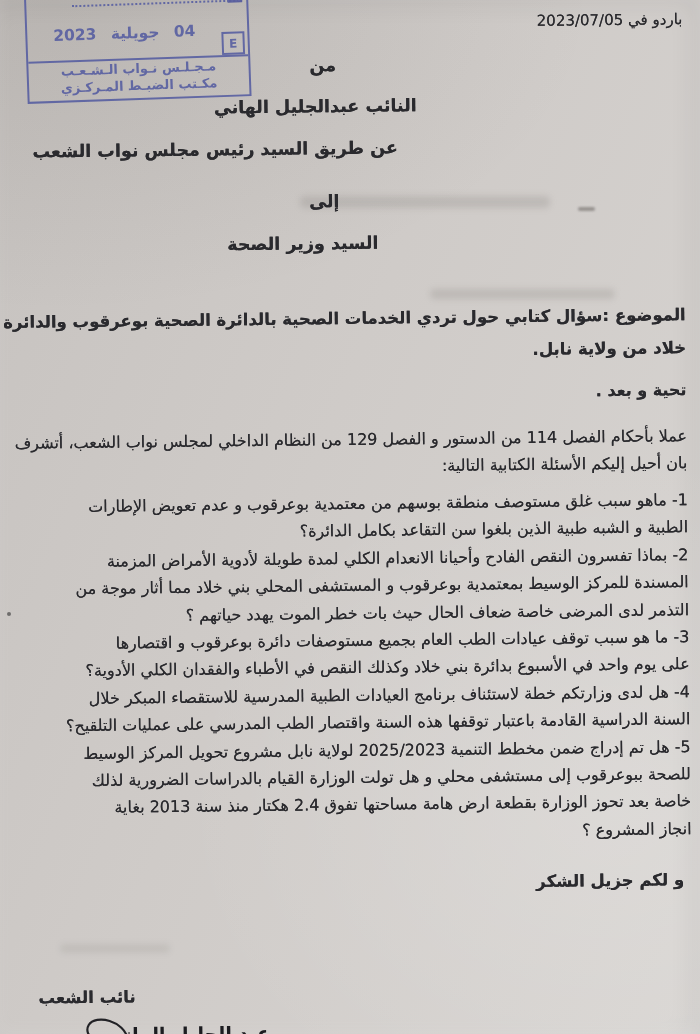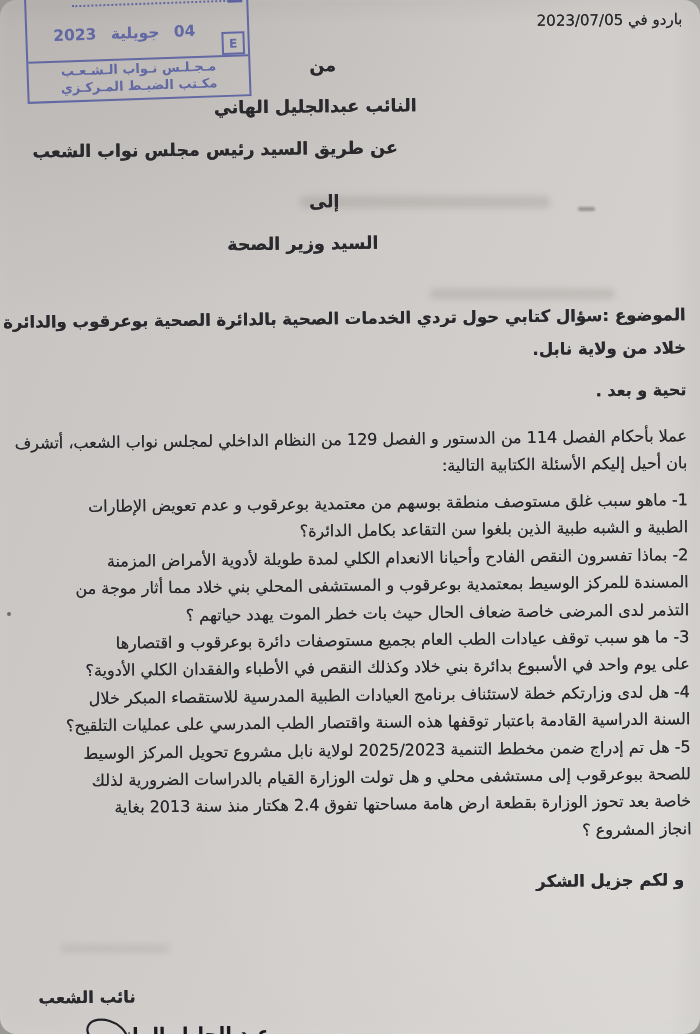--- a/index.html
+++ b/index.html
@@ -3,21 +3,21 @@
 <meta charset="utf-8">
 <style>
   html,body{margin:0;padding:0;background:#9a9894;}
   .sheet{
     position:relative;width:700px;height:1034px;overflow:hidden;margin:0 auto;
     background:
       radial-gradient(140% 55% at 8% 0%, rgba(60,55,50,.10), transparent 55%),
       radial-gradient(90% 50% at 88% 78%, rgba(255,255,255,.16), transparent 70%),
       linear-gradient(112deg,#c6c2bf 0%,#cfcbc8 45%,#d8d5d2 100%);
     box-shadow:inset -10px 6px 24px rgba(0,0,0,.055), inset 0 -5px 14px rgba(255,255,255,.15);
-    font-family:"DejaVu Sans", sans-serif;color:#2a2a2e;border-radius:16px;
+    font-family:"DejaVu Sans", sans-serif;color:#2a2a2e;
   }
   .tilt{position:absolute;inset:0;transform:rotate(-0.65deg);transform-origin:350px 520px;}
   .ink{text-shadow:0 0 .4px rgba(35,35,40,.85);}
   .rline{position:absolute;right:12px;direction:rtl;white-space:nowrap;text-align:right;}
   .cline{position:absolute;width:320px;direction:rtl;text-align:center;white-space:nowrap;
          font-weight:bold;font-size:17.5px;}
   .block{position:absolute;right:12px;direction:rtl;text-align:right;}
   .block > div{white-space:nowrap;line-height:27.4px;font-size:16px;}
   .date-line{top:14px;font-size:15px;}
   .subject{top:302px;}

